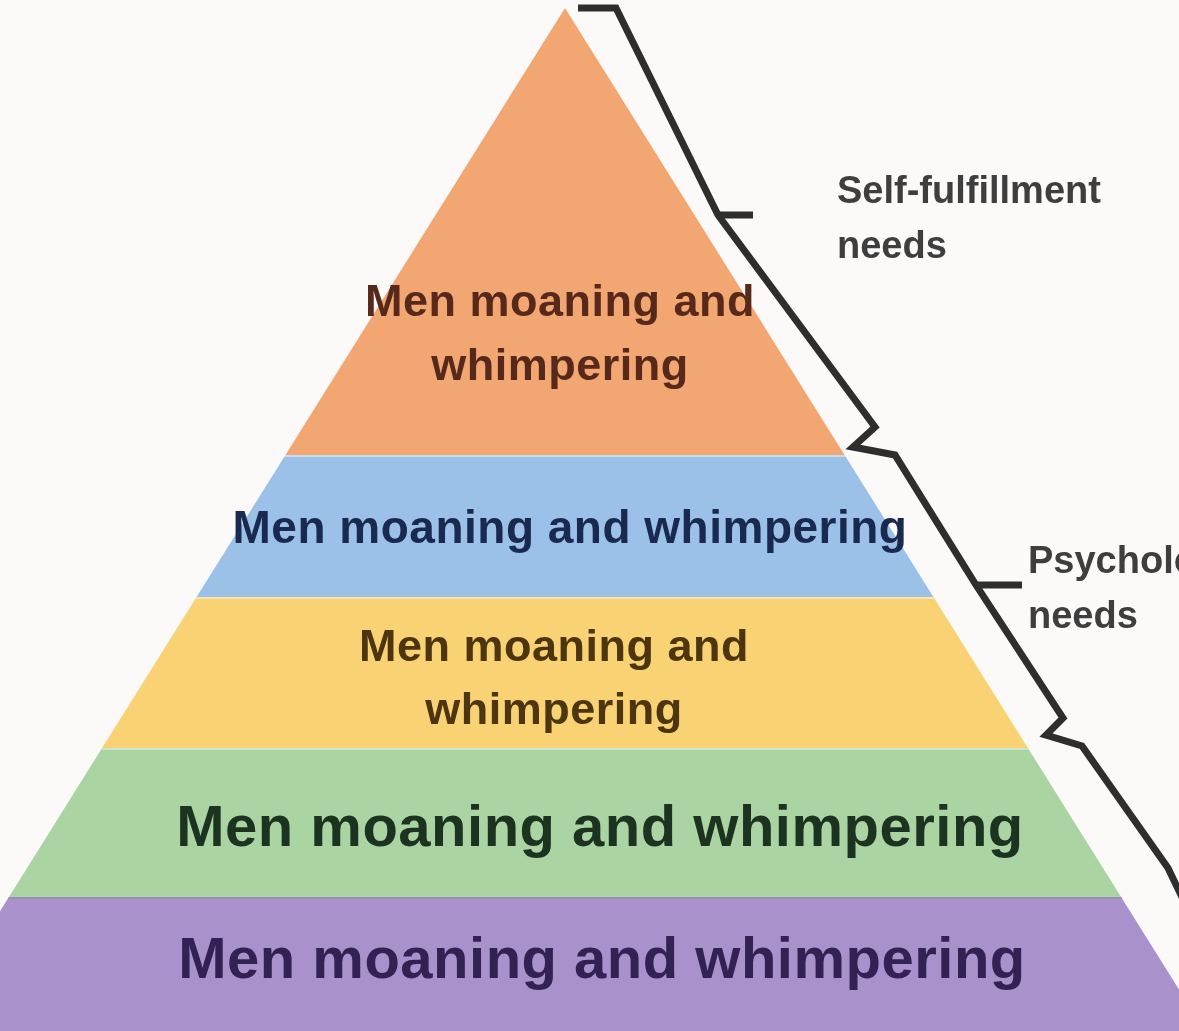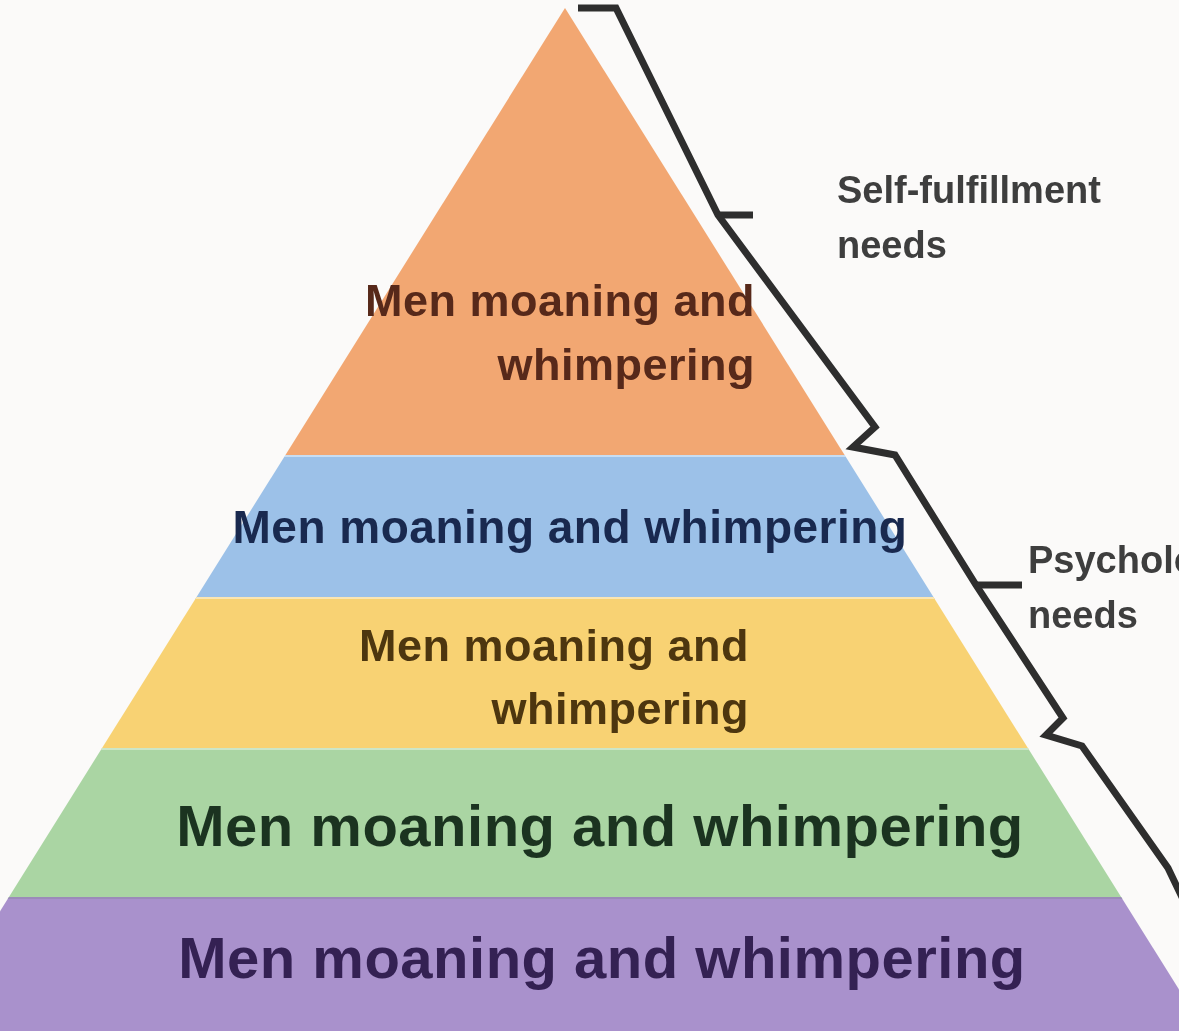--- a/index.html
+++ b/index.html
@@ -23,21 +23,21 @@
   .band-0 { top: 0;     height: 455px; }
   .band-1 { top: 455px; height: 142px; border-top: 2px solid rgba(255,255,255,0.45); }
   .band-2 { top: 597px; height: 151px; border-top: 2px solid rgba(255,255,255,0.45); }
   .band-3 { top: 748px; height: 149px; border-top: 2px solid rgba(255,255,255,0.40); }
   .band-4 { top: 897px; height: 134px; border-top: 2px solid rgba(128,130,150,0.35); }
 
   
   .tier-text {
     position: absolute;
     transform: translateX(-50%);
-    text-align: right;
+    text-align: center;
     font-weight: 700;
     white-space: nowrap;
     letter-spacing: 0.5px;
   }
   .tier-text span { display: block; }
   .t0 { left: 560px; top: 269px; font-size: 45px; line-height: 64px; }
   .t1 { left: 570px; top: 503px; font-size: 46px; line-height: 48px; }
   .t2 { left: 554px; top: 614px; font-size: 45px; line-height: 63px; }
   .t3 { left: 600px; top: 796px; font-size: 58px; line-height: 60px; }
   .t4 { left: 602px; top: 928px; font-size: 58px; line-height: 60px; }

